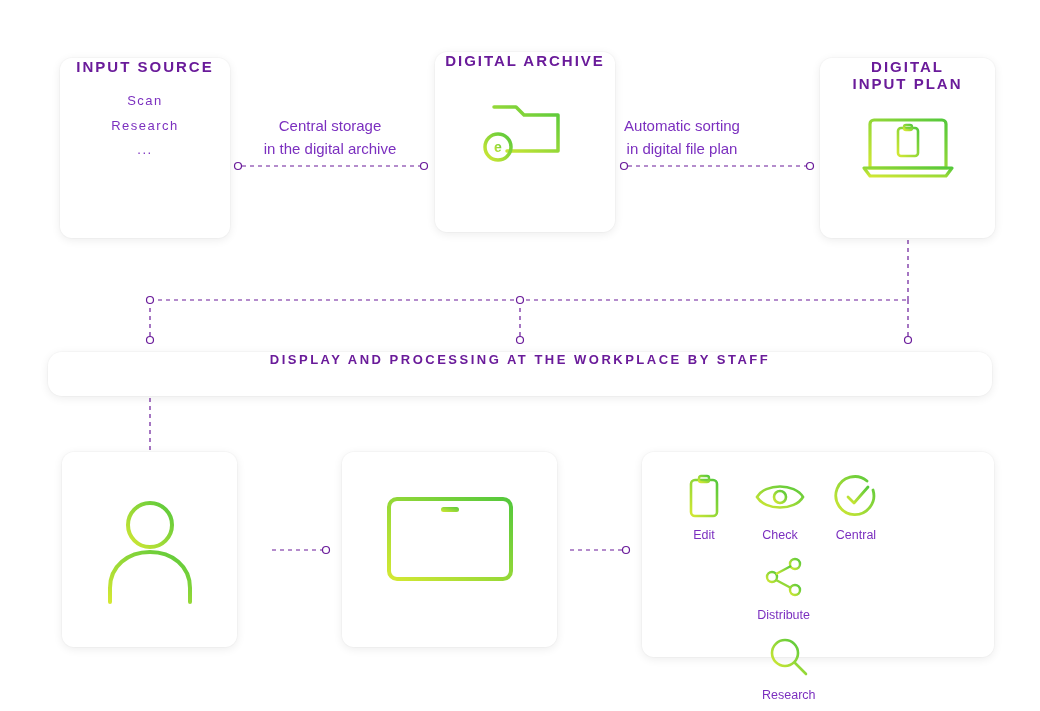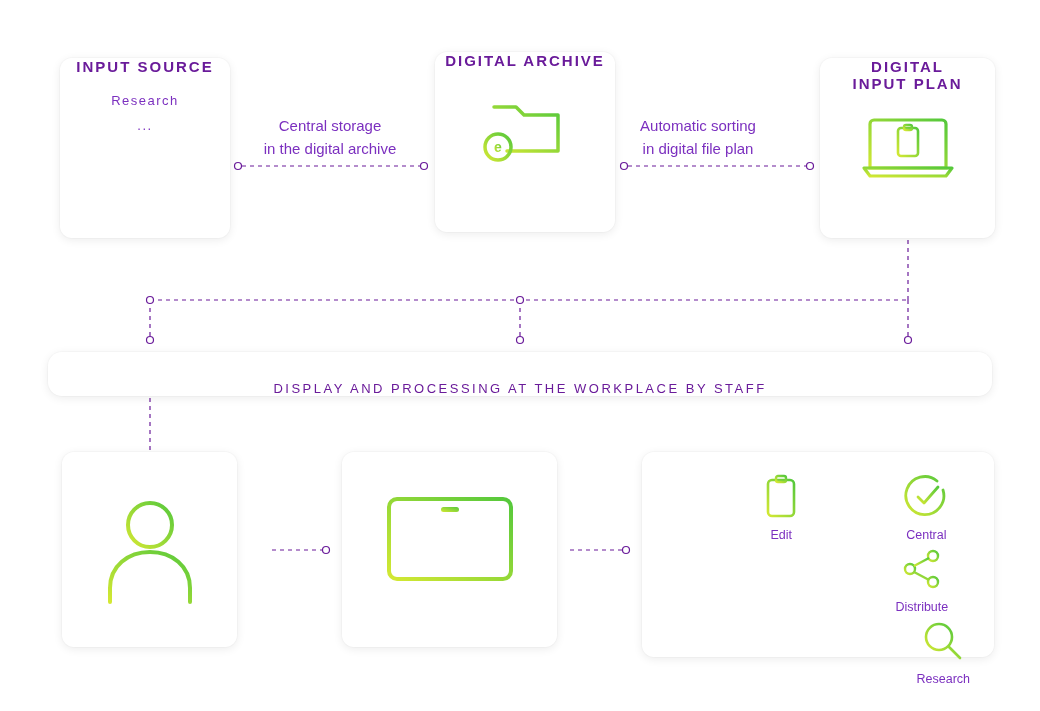--- a/index.html
+++ b/index.html
@@ -41,38 +41,38 @@
     color:var(--purple-soft);
     text-align:center;
     line-height:1.5;
   }
   .barCard{
     position:absolute;
     background:var(--card-bg);
     border-radius:14px;
     box-shadow:0 2px 10px rgba(0,0,0,0.08),0 0 0 1px rgba(0,0,0,0.02);
     display:flex;
-    align-items:flex-end;
+    align-items:flex-start;
     justify-content:center;
     font-size:13px;
     letter-spacing:2.5px;
-    font-weight:400;
+    font-weight:700;
     color:var(--purple);
   }
   svg .dash{stroke:var(--purple);stroke-width:1.2;stroke-dasharray:4 4;fill:none;}
   svg .dot{fill:#fff;stroke:var(--purple);stroke-width:1.2;}
   .ico-holder{display:flex;align-items:center;justify-content:center;width:100%;}
   .act-label{font-size:12.5px;color:var(--purple-soft);text-align:center;margin-top:4px;}
   .actions-grid{
     position:absolute;
     inset:22px 24px 18px 24px;
     display:grid;
-    grid-template-columns:repeat(1,1fr);
+    grid-template-columns:repeat(4,1fr);
     grid-template-rows:auto auto;
-    gap:4px 0px;
+    gap:12px 0px;
     align-items:start;
     justify-items:center;
   }
 </style>
 </head>
 <body>
 
 <div class="canvas">
 
   <svg width="1040" height="711" style="position:absolute;left:0;top:0;pointer-events:none">
@@ -103,20 +103,21 @@
     <line class="dash" x1="272" y1="550" x2="330" y2="550"></line>
     <circle class="dot" cx="326" cy="550" r="3.5"></circle>
 
     <line class="dash" x1="570" y1="550" x2="630" y2="550"></line>
     <circle class="dot" cx="626" cy="550" r="3.5"></circle>
   </svg>
 
   <div class="card" style="left:60px;top:58px;width:170px;height:180px">
     <div class="title">INPUT SOURCE</div>
     <div class="src-list">
+      <div>Scan</div>
       <div>Research</div>
       <div>...</div>
     </div>
   </div>
 
   <div class="flow-text" style="left:245px;top:115px;width:170px">
     <span class="subtitle-line">Central storage</span>
     <span class="subtitle-line">in the digital archive</span>
   </div>
 
@@ -130,21 +131,21 @@
               <stop offset="1" stop-color="#54c83c"></stop>
             </linearGradient>
           </defs>
         <path d="M14 18 h22 l8 8 h34 v36 h-51" fill="none" stroke="url(#g1)" stroke-width="3.5" stroke-linecap="round" stroke-linejoin="round"></path>
         <circle cx="18" cy="58" r="13" fill="none" stroke="url(#g1)" stroke-width="3.5"></circle>
         <text x="18" y="63" text-anchor="middle" font-size="14" font-weight="700" fill="url(#g1)">e</text>
       </svg>
     </div>
   </div>
 
-  <div class="flow-text" style="left:613px;top:115px;width:170px">
+  <div class="flow-text" style="left:597px;top:115px;width:170px">
     <span class="subtitle-line">Automatic sorting</span>
     <span class="subtitle-line">in digital file plan</span>
   </div>
 
   <div class="card" style="left:820px;top:58px;width:175px;height:180px">
     <div class="title">
       <span class="subtitle-line">DIGITAL</span>
       <span class="subtitle-line">INPUT PLAN</span>
     </div>
     <div class="ico-holder" style="margin-top:14px">
@@ -218,20 +219,35 @@
             <rect x="8" y="6" width="26" height="36" rx="4" fill="none" stroke="url(#g5)" stroke-width="2.6"></rect>
             <rect x="16" y="2" width="10" height="6" rx="2" fill="none" stroke="url(#g5)" stroke-width="2.4"></rect>
             <line x1="13" y1="16" x2="29" y2="16" stroke="url(#g5)" stroke-width="2.2"></line>
             <line x1="13" y1="23" x2="29" y2="23" stroke="url(#g5)" stroke-width="2.2"></line>
             <line x1="13" y1="30" x2="29" y2="30" stroke="url(#g5)" stroke-width="2.2"></line>
           </svg>
         </div>
         <div class="act-label">Edit</div>
       </div>
 
+      <div style="text-align:center">
+        <div>
+          <svg width="54" height="46" viewBox="0 0 54 46">
+              <defs>
+                <linearGradient id="g6" x1="0" y1="1" x2="1" y2="0">
+                  <stop offset="0" stop-color="#d4e833"></stop>
+                  <stop offset="1" stop-color="#54c83c"></stop>
+                </linearGradient>
+              </defs>
+            <path d="M4 23 c8-14 38-14 46 0 c-8 14 -38 14 -46 0 z" fill="none" stroke="url(#g6)" stroke-width="2.6"></path>
+            <circle cx="27" cy="23" r="6" fill="none" stroke="url(#g6)" stroke-width="2.6"></circle>
+          </svg>
+        </div>
+        <div class="act-label">Check</div>
+      </div>
 
       <div style="text-align:center">
         <div>
           <svg width="46" height="46" viewBox="0 0 46 46">
               <defs>
                 <linearGradient id="g7" x1="0" y1="1" x2="1" y2="0">
                   <stop offset="0" stop-color="#d4e833"></stop>
                   <stop offset="1" stop-color="#54c83c"></stop>
                 </linearGradient>
               </defs>

